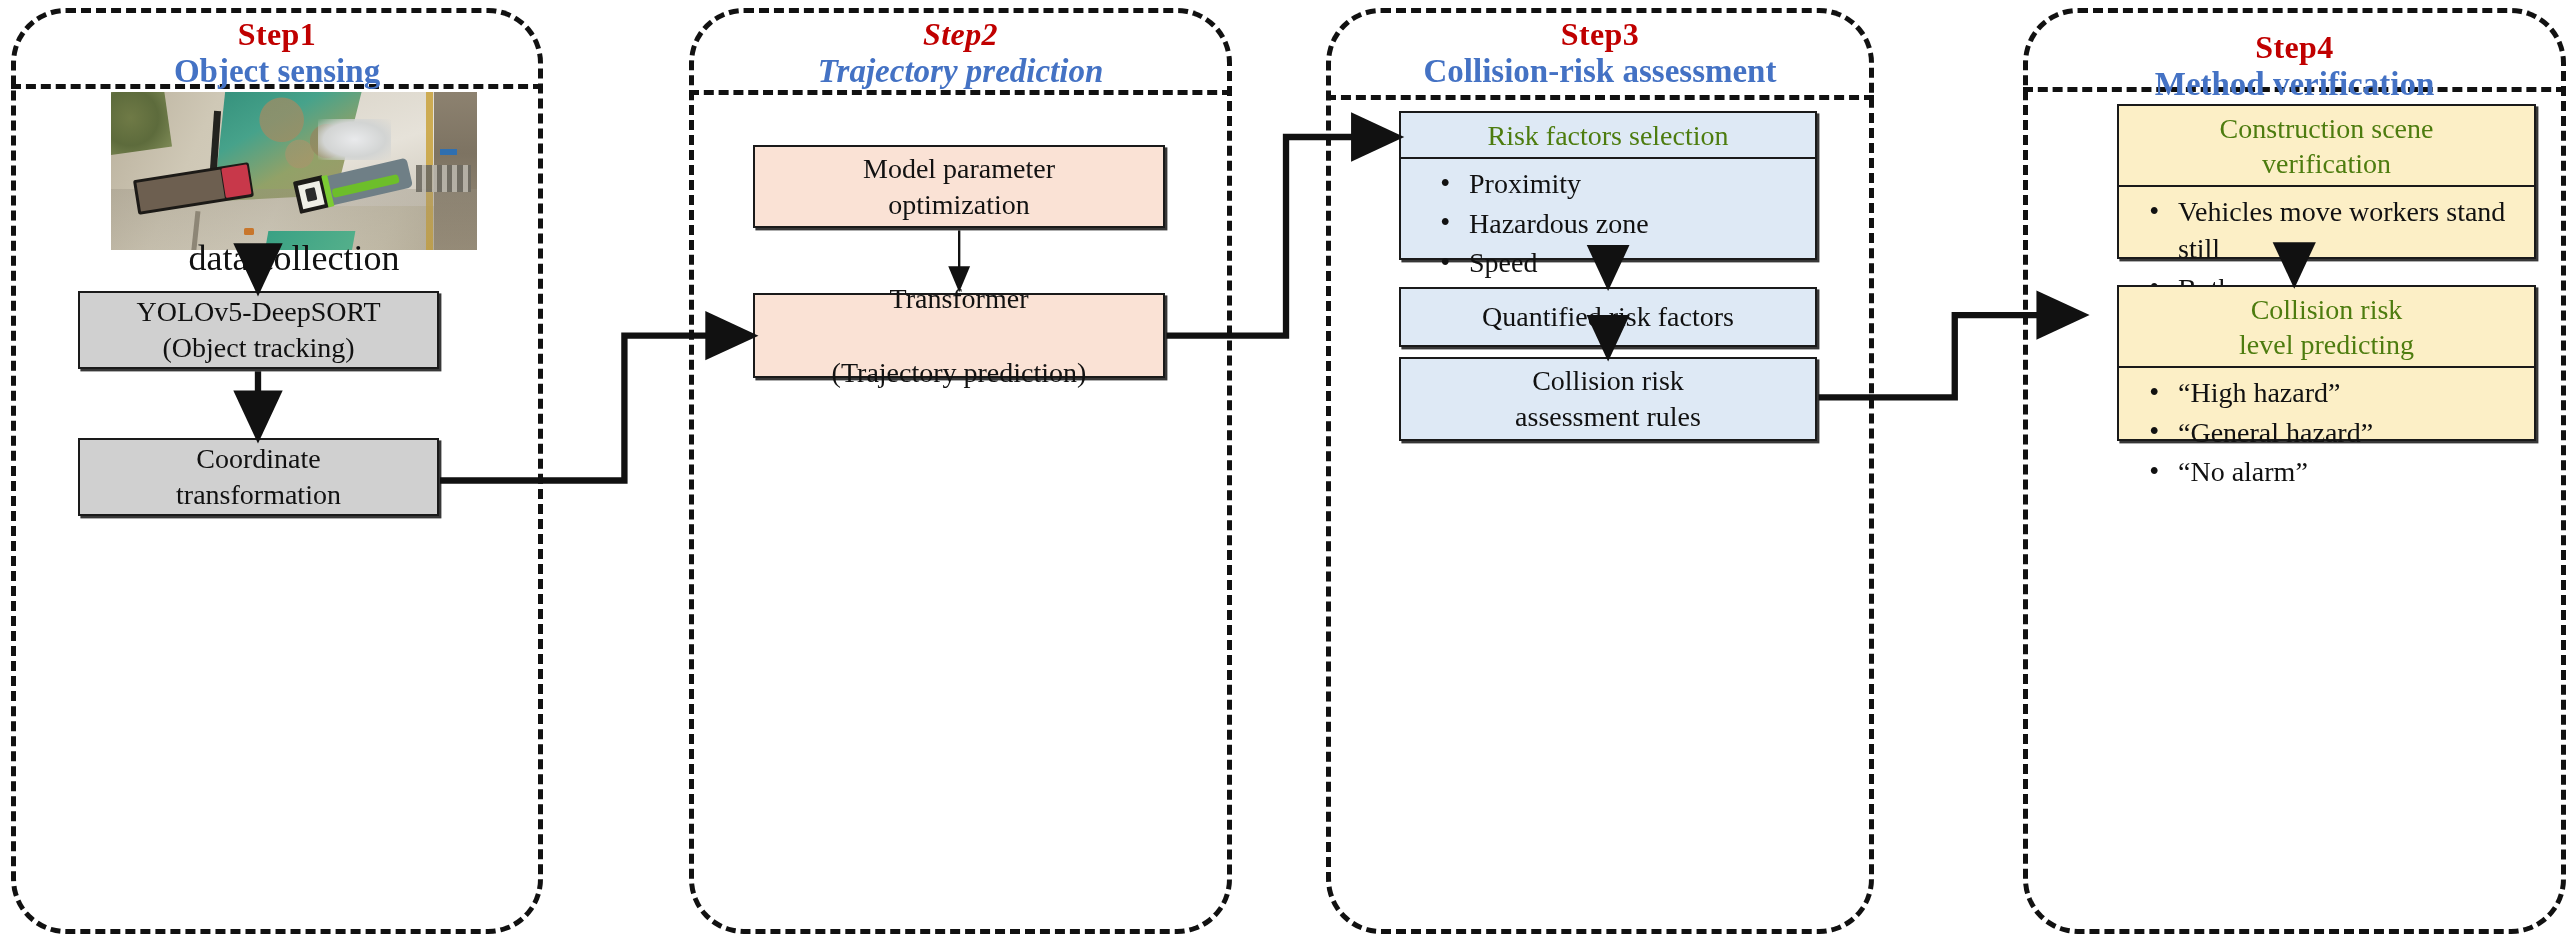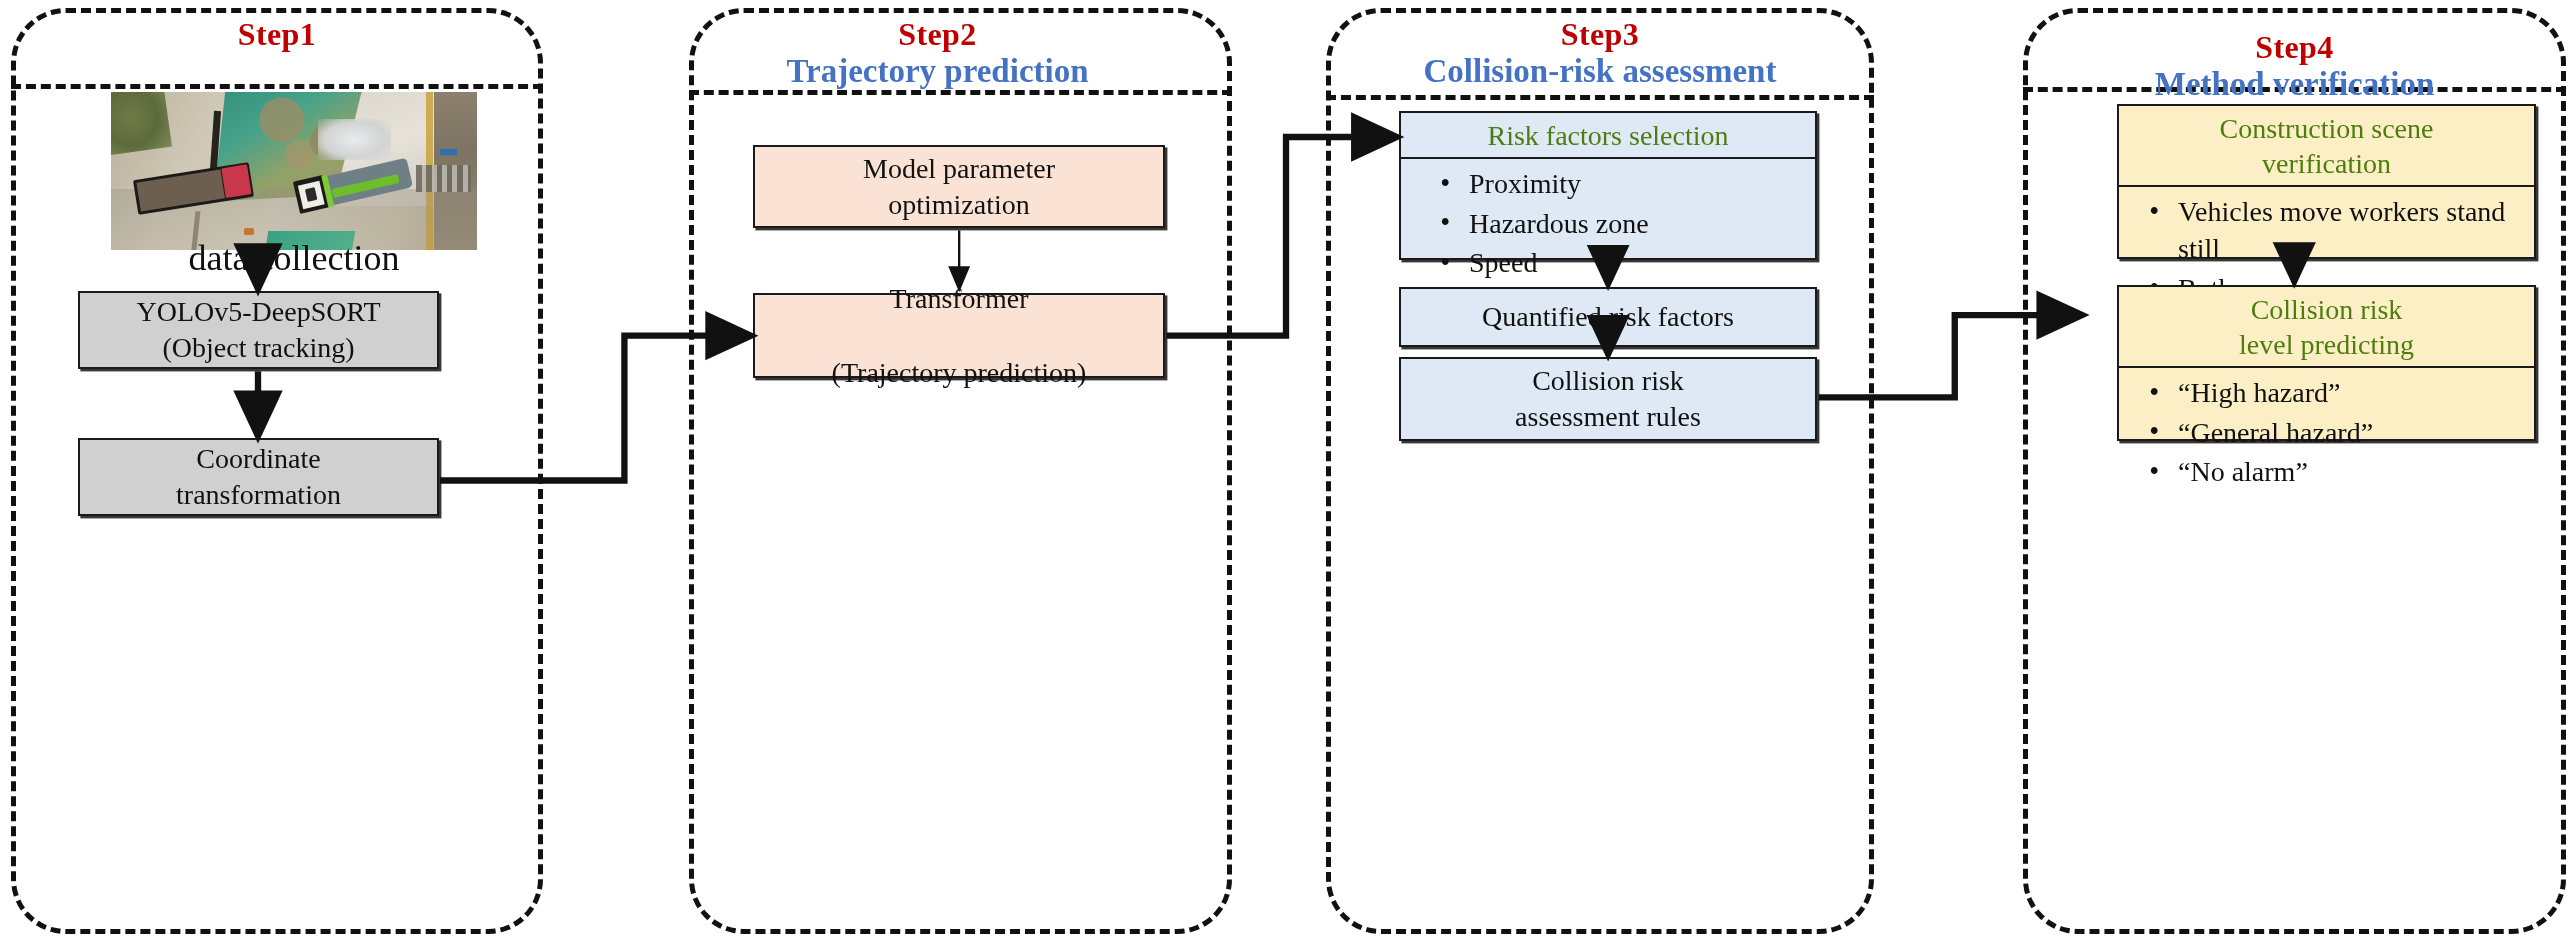--- a/index.html
+++ b/index.html
@@ -116,20 +116,21 @@
 </style>
 </head>
 <body>
 
 <div class="stage">
 
   <div class="panel" style="left:11px;top:8px;width:532px;height:926px;"></div>
   <div class="panel-divider" style="left:11px;top:84px;width:532px;height:0;"></div>
   <div class="panel-head" style="left:11px;top:17.4px;width:532px;">
     <div class="step-num">Step1</div>
+    <div class="step-title">Object sensing</div>
   </div>
 
   <div class="photo" style="left:111px;top:92px;width:366px;height:158px;">
 
     <div class="layer" style="left:0;top:0;width:366px;height:158px;
          background:linear-gradient(115deg,#b9b09c 0%,#cfc8b6 25%,#d6d0c0 50%,#c9c2ae 78%,#b4ab96 100%);"></div>
 
     <div class="layer" style="left:-4.7px;top:-3.2px;width:62px;height:62px;
          background:radial-gradient(circle at 40% 45%,#6f7a46 0%,#5d6b3c 55%,#7e8a56 100%);
          transform:rotate(-8deg);"></div>
@@ -194,21 +195,21 @@
     <span>(Object tracking)</span>
   </div>
 
   <div class="box grey" style="left:78px;top:438px;width:361px;height:78px;">
     <span>Coordinate</span>
     <span>transformation</span>
   </div>
 
   <div class="panel" style="left:689px;top:8px;width:543px;height:926px;"></div>
   <div class="panel-divider" style="left:689px;top:90px;width:543px;height:0;"></div>
-  <div class="panel-head" style="left:666px;top:17.4px;width:543px;">
+  <div class="panel-head" style="left:689px;top:17.4px;width:543px;font-style:italic;">
     <div class="step-num">Step2</div>
     <div class="step-title">Trajectory prediction</div>
   </div>
 
   <div class="box peach" style="left:753px;top:145px;width:412px;height:83px;">
     <span>Model parameter</span>
     <span>optimization</span>
   </div>
 
   <div class="box peach" style="left:753px;top:293px;width:412px;height:85px;gap:38px;">

